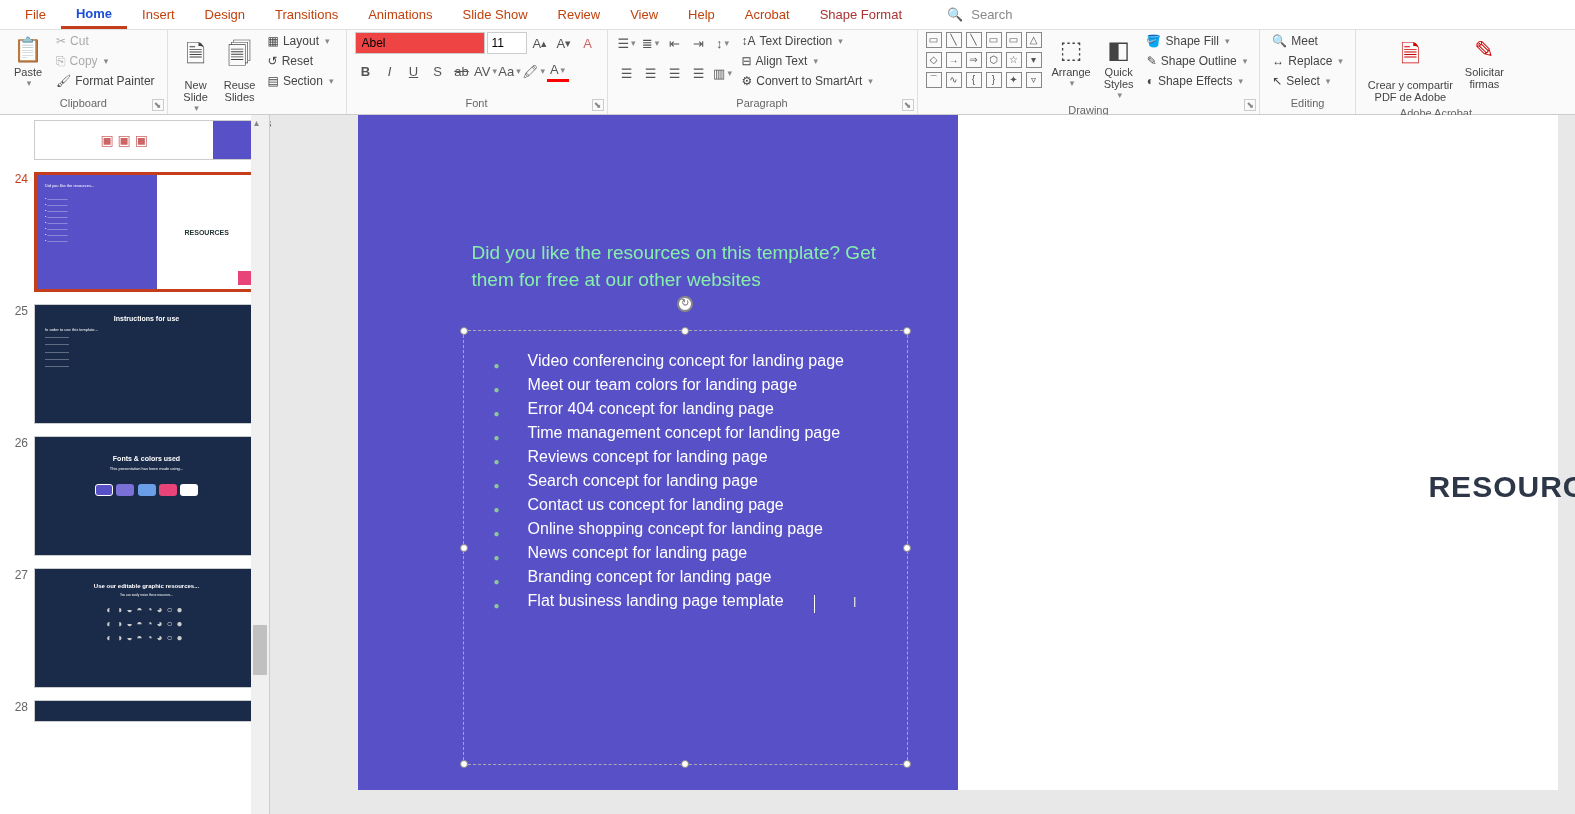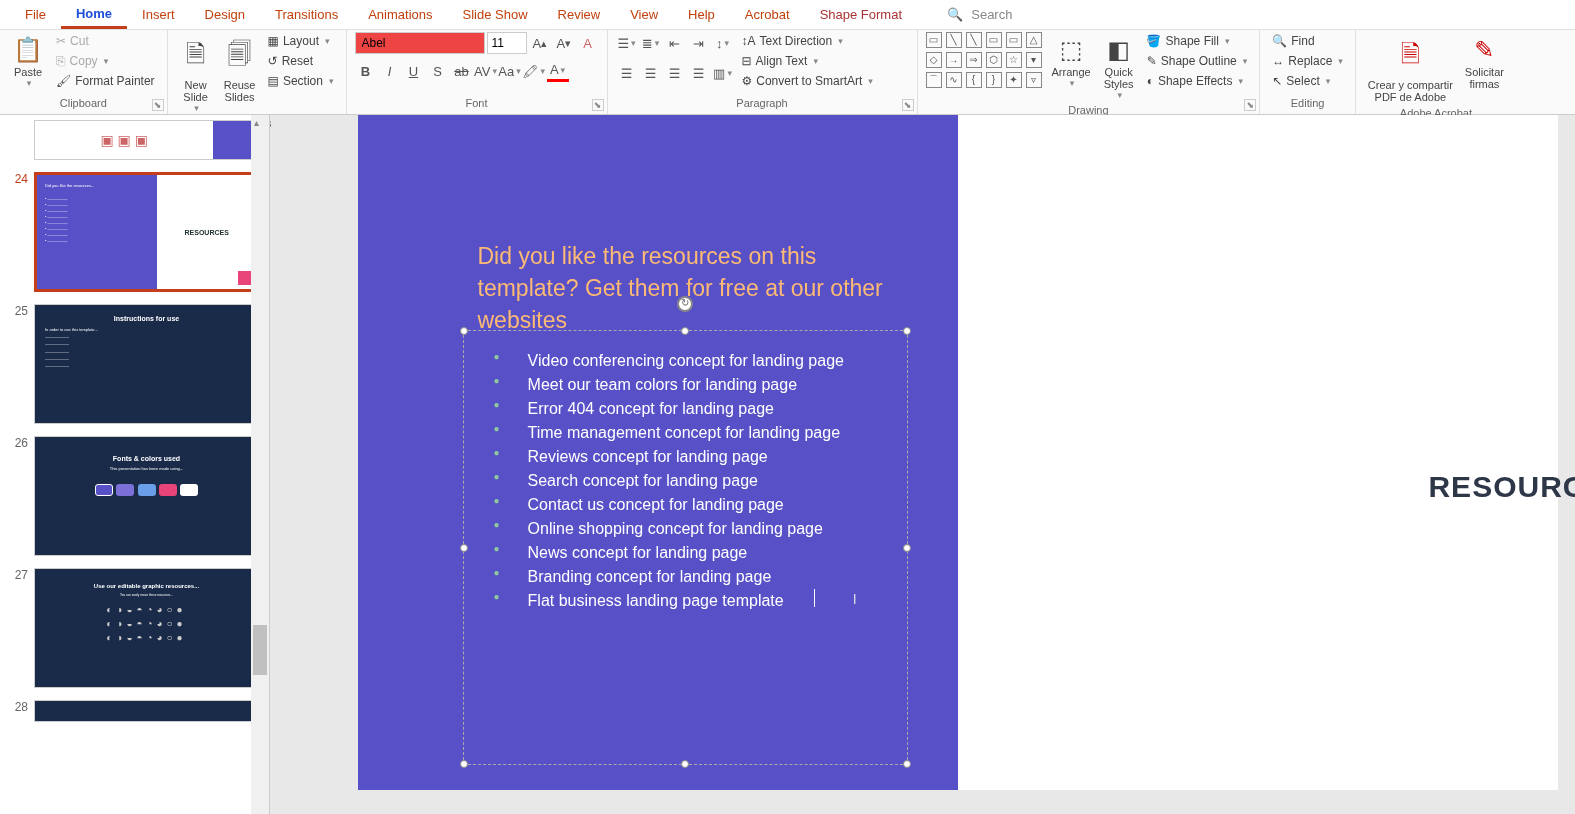--- a/index.html
+++ b/index.html
@@ -38,36 +38,36 @@
 .thumb-img{flex:1;height:120px;border:1px solid #ccc;background:#fff;position:relative;overflow:hidden}
 .thumb-img.active{border:3px solid #c43e1c}
 .thumb-23{height:40px}
 .thumb-24-content{display:flex;height:100%}
 .thumb-24-left{width:55%;background:#5850c7;padding:8px;font-size:5px;color:#fff}
 .thumb-24-right{width:45%;background:#fff;position:relative;display:flex;align-items:center;justify-content:center;font-size:7px;font-weight:bold;color:#233}
 .thumb-dark{background:#1a2b4a;color:#fff;padding:10px;font-size:5px}
 .canvas-area{flex:1;display:flex;justify-content:center;align-items:flex-start;padding:0;overflow:hidden}
 .slide{width:1200px;height:675px;background:#fff;position:relative;margin-top:0}
 .slide-left{position:absolute;left:0;top:0;width:600px;height:100%;background:#5850c7}
-.slide-title{position:absolute;left:120px;top:125px;width:420px;font-size:23px;color:#fdba74;line-height:1.4}
+.slide-title{position:absolute;left:114px;top:125px;width:420px;font-size:19px;color:#86efac;line-height:1.4}
 .resources-label{position:absolute;right:-70px;top:355px;font-size:30px;font-weight:900;color:#2d3748;letter-spacing:1px}
 .text-box{position:absolute;left:105px;top:215px;width:445px;height:435px;border:1px dashed #aaa;padding:18px 30px}
 .handle{position:absolute;width:8px;height:8px;background:#fff;border:1px solid #888;border-radius:50%}
 .handle.tl{top:-4px;left:-4px}
 .handle.tm{top:-4px;left:50%;margin-left:-4px}
 .handle.tr{top:-4px;right:-4px}
 .handle.ml{top:50%;left:-4px;margin-top:-4px}
 .handle.mr{top:50%;right:-4px;margin-top:-4px}
 .handle.bl{bottom:-4px;left:-4px}
 .handle.bm{bottom:-4px;left:50%;margin-left:-4px}
 .handle.br{bottom:-4px;right:-4px}
 .rotate-handle{position:absolute;top:-35px;left:50%;margin-left:-8px;width:16px;height:16px;border:2px solid #888;border-radius:50%;background:#fff}
 .rotate-handle::after{content:'↻';position:absolute;font-size:10px;left:2px;top:-1px;color:#666}
 .bullet-list{list-style:none}
-.bullet-list li{display:flex;align-items:flex-start;gap:28px;font-size:16px;color:#fff;line-height:1.5;margin-bottom:0}
+.bullet-list li{display:flex;align-items:flex-end;gap:28px;font-size:16px;color:#fff;line-height:1.5;margin-bottom:0}
 .bullet-list li::before{content:'●';color:#8ec89a;font-size:10px}
 .cursor-mark{display:inline-block;width:1px;height:18px;background:#fff;vertical-align:middle;margin-left:2px}
 .pink-sq{position:absolute;bottom:4px;right:4px;width:14px;height:14px;background:#e8447a}
 .tiny-bullets{margin-top:8px}
 .tiny-bullets div{font-size:4px;margin:1px 0}
 .color-swatch{display:inline-block;width:18px;height:12px;border-radius:3px;margin:1px}
 .chev{font-size:9px;color:#888;margin-left:2px}
 </style>
 </head>
 <body>
@@ -271,21 +271,21 @@
     </div>
     <div class="group-label">Drawing</div>
     <div class="dialog-launcher">⬊</div>
   </div>
 
   <div class="group">
     <div class="group-content">
       <div class="col">
         <div class="small-btn">
             <span>🔍</span>
-            <span>Find</span>
+            <span>Meet</span>
           </div>
         <div class="small-btn">
             <span>↔</span>
             <span>Replace</span>
             <span class="chev">▾</span>
           </div>
         <div class="small-btn">
             <span>↖</span>
             <span>Select</span>
             <span class="chev">▾</span>

